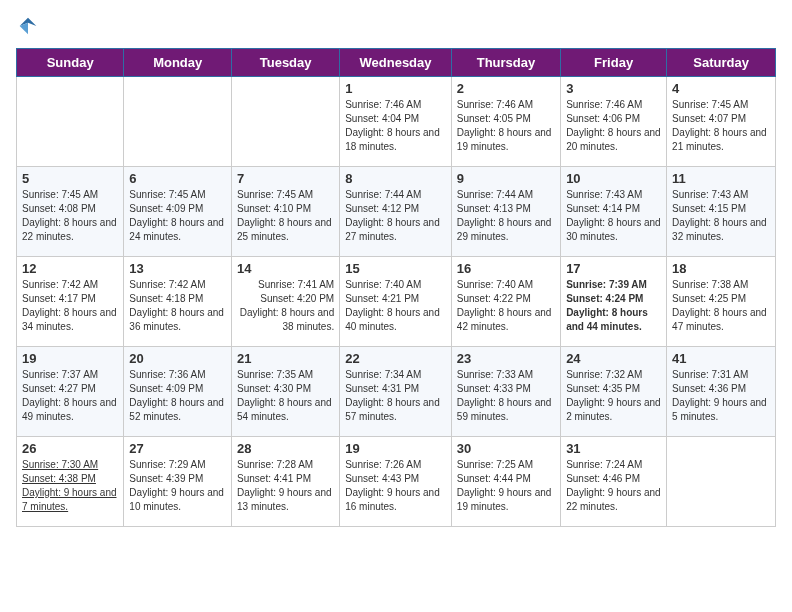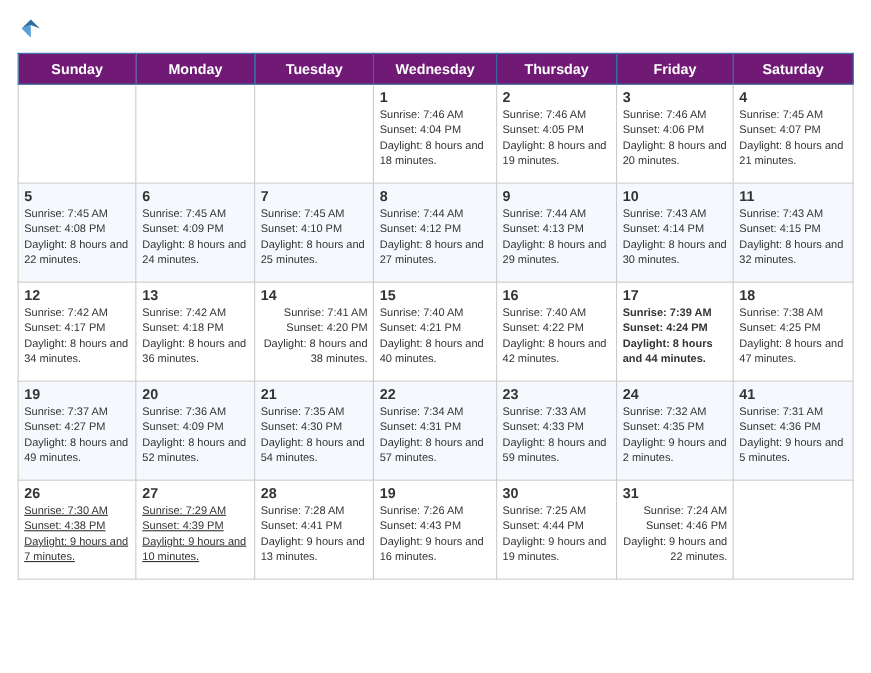--- a/index.html
+++ b/index.html
@@ -288,21 +288,21 @@
       </tr>
       <tr>
         <td>
           <div class="day-number">26</div>
           <div class="day-info" style="white-space: pre-line; text-decoration: underline;">Sunrise: 7:30 AM
 Sunset: 4:38 PM
 Daylight: 9 hours and 7 minutes.</div>
         </td>
         <td>
           <div class="day-number">27</div>
-          <div class="day-info" style="white-space: pre-line; text-decoration: underline;">Sunrise: 7:29 AM
+          <div class="day-info" style="white-space: pre-line;">Sunrise: 7:29 AM
 Sunset: 4:39 PM
 Daylight: 9 hours and 10 minutes.</div>
         </td>
         <td>
           <div class="day-number">28</div>
           <div class="day-info" style="white-space: pre-line;">Sunrise: 7:28 AM
 Sunset: 4:41 PM
 Daylight: 9 hours and 13 minutes.</div>
         </td>
         <td>
@@ -312,20 +312,20 @@
 Daylight: 9 hours and 16 minutes.</div>
         </td>
         <td>
           <div class="day-number">30</div>
           <div class="day-info" style="white-space: pre-line;">Sunrise: 7:25 AM
 Sunset: 4:44 PM
 Daylight: 9 hours and 19 minutes.</div>
         </td>
         <td>
           <div class="day-number">31</div>
-          <div class="day-info" style="white-space: pre-line; text-align: right;">Sunrise: 7:24 AM
+          <div class="day-info" style="white-space: pre-line;">Sunrise: 7:24 AM
 Sunset: 4:46 PM
 Daylight: 9 hours and 22 minutes.</div>
         </td>
         <td class="empty-cell"></td>
       </tr>
     </tbody>
 </table>
 
 </body></html>

